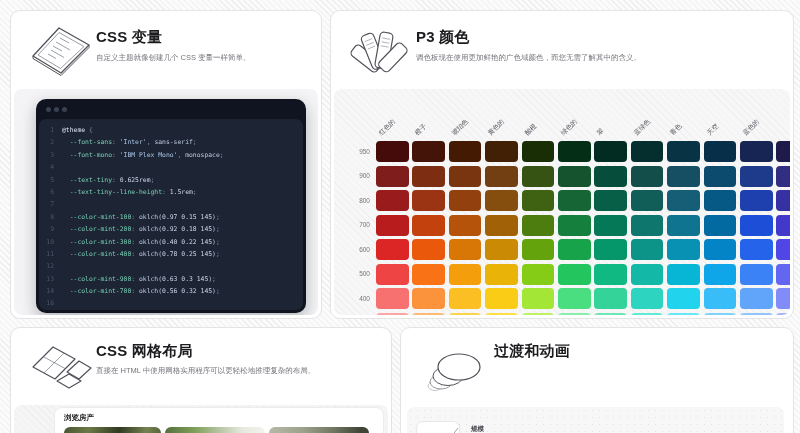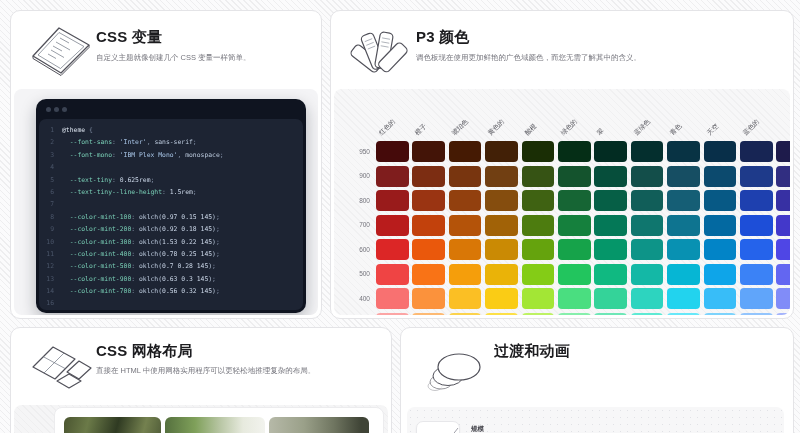--- a/index.html
+++ b/index.html
@@ -82,23 +82,23 @@
         <div class="edinner">
             <div class="cl"><span class="ln">1</span><span class="cc"><span class="tk-k">@theme</span><span class="tk-p"> {</span></span></div>
             <div class="cl"><span class="ln">2</span><span class="cc"><span class="tk-p">  </span><span class="tk-prop">--font-sans</span><span class="tk-p">: </span><span class="tk-str">'Inter'</span><span class="tk-p">, </span><span class="tk-val">sans-serif</span><span class="tk-p">;</span></span></div>
             <div class="cl"><span class="ln">3</span><span class="cc"><span class="tk-p">  </span><span class="tk-prop">--font-mono</span><span class="tk-p">: </span><span class="tk-str">'IBM Plex Mono'</span><span class="tk-p">, </span><span class="tk-val">monospace</span><span class="tk-p">;</span></span></div>
             <div class="cl"><span class="ln">4</span><span class="cc"></span></div>
             <div class="cl"><span class="ln">5</span><span class="cc"><span class="tk-p">  </span><span class="tk-prop">--text-tiny</span><span class="tk-p">: </span><span class="tk-num">0.625rem</span><span class="tk-p">;</span></span></div>
             <div class="cl"><span class="ln">6</span><span class="cc"><span class="tk-p">  </span><span class="tk-prop">--text-tiny--line-height</span><span class="tk-p">: </span><span class="tk-num">1.5rem</span><span class="tk-p">;</span></span></div>
             <div class="cl"><span class="ln">7</span><span class="cc"></span></div>
             <div class="cl"><span class="ln">8</span><span class="cc"><span class="tk-p">  </span><span class="tk-prop">--color-mint-100</span><span class="tk-p">: </span><span class="tk-val">oklch(</span><span class="tk-num">0.97 0.15 145</span><span class="tk-val">)</span><span class="tk-p">;</span></span></div>
             <div class="cl"><span class="ln">9</span><span class="cc"><span class="tk-p">  </span><span class="tk-prop">--color-mint-200</span><span class="tk-p">: </span><span class="tk-val">oklch(</span><span class="tk-num">0.92 0.18 145</span><span class="tk-val">)</span><span class="tk-p">;</span></span></div>
-            <div class="cl"><span class="ln">10</span><span class="cc"><span class="tk-p">  </span><span class="tk-prop">--color-mint-300</span><span class="tk-p">: </span><span class="tk-val">oklch(</span><span class="tk-num">1.53 0.22 145</span><span class="tk-val">)</span><span class="tk-p">;</span></span></div>
+            <div class="cl"><span class="ln">10</span><span class="cc"><span class="tk-p">  </span><span class="tk-prop">--color-mint-300</span><span class="tk-p">: </span><span class="tk-val">oklch(</span><span class="tk-num">0.40 0.22 145</span><span class="tk-val">)</span><span class="tk-p">;</span></span></div>
             <div class="cl"><span class="ln">11</span><span class="cc"><span class="tk-p">  </span><span class="tk-prop">--color-mint-400</span><span class="tk-p">: </span><span class="tk-val">oklch(</span><span class="tk-num">0.78 0.25 145</span><span class="tk-val">)</span><span class="tk-p">;</span></span></div>
-            <div class="cl"><span class="ln">12</span><span class="cc"><span class="tk-p">  </span><span class="tk-prop">--color-mint-500</span><span class="tk-p">: </span><span class="tk-val">oklch(</span><span class="tk-num">0.7 0.28 145</span><span class="tk-val">)</span><span class="tk-p">;</span></span></div>
+            <div class="cl"><span class="ln">12</span></div>
             <div class="cl"><span class="ln">13</span><span class="cc"><span class="tk-p">  </span><span class="tk-prop">--color-mint-900</span><span class="tk-p">: </span><span class="tk-val">oklch(</span><span class="tk-num">0.63 0.3 145</span><span class="tk-val">)</span><span class="tk-p">;</span></span></div>
             <div class="cl"><span class="ln">14</span><span class="cc"><span class="tk-p">  </span><span class="tk-prop">--color-mint-700</span><span class="tk-p">: </span><span class="tk-val">oklch(</span><span class="tk-num">0.56 0.32 145</span><span class="tk-val">)</span><span class="tk-p">;</span></span></div>
             <div class="cl"><span class="ln">16</span><span class="cc"></span></div>
           </div>
       </div>
     </div>
   </section>
 
   <section class="card" id="c2">
     <div class="cicon">
@@ -248,20 +248,21 @@
         <g stroke="#6b7280" stroke-width="0.7" fill="none">
           <path d="M14 15.5 L36 27.5"></path>
             <path d="M35 12 L15 32"></path>
         </g>
       </svg>
     </div>
     <div class="ctitle">CSS 网格布局</div>
     <div class="csub">直接在 HTML 中使用网格实用程序可以更轻松地推理复杂的布局。</div>
     <div class="inset">
       <div class="panel3">
+        <div class="panelhead">浏览房产</div>
         <div class="photos">
             <div class="photo forest"></div>
             <div class="photo bush"></div>
             <div class="photo pampas"></div>
           </div>
       </div>
     </div>
   </section>
 
   <section class="card" id="c4">

